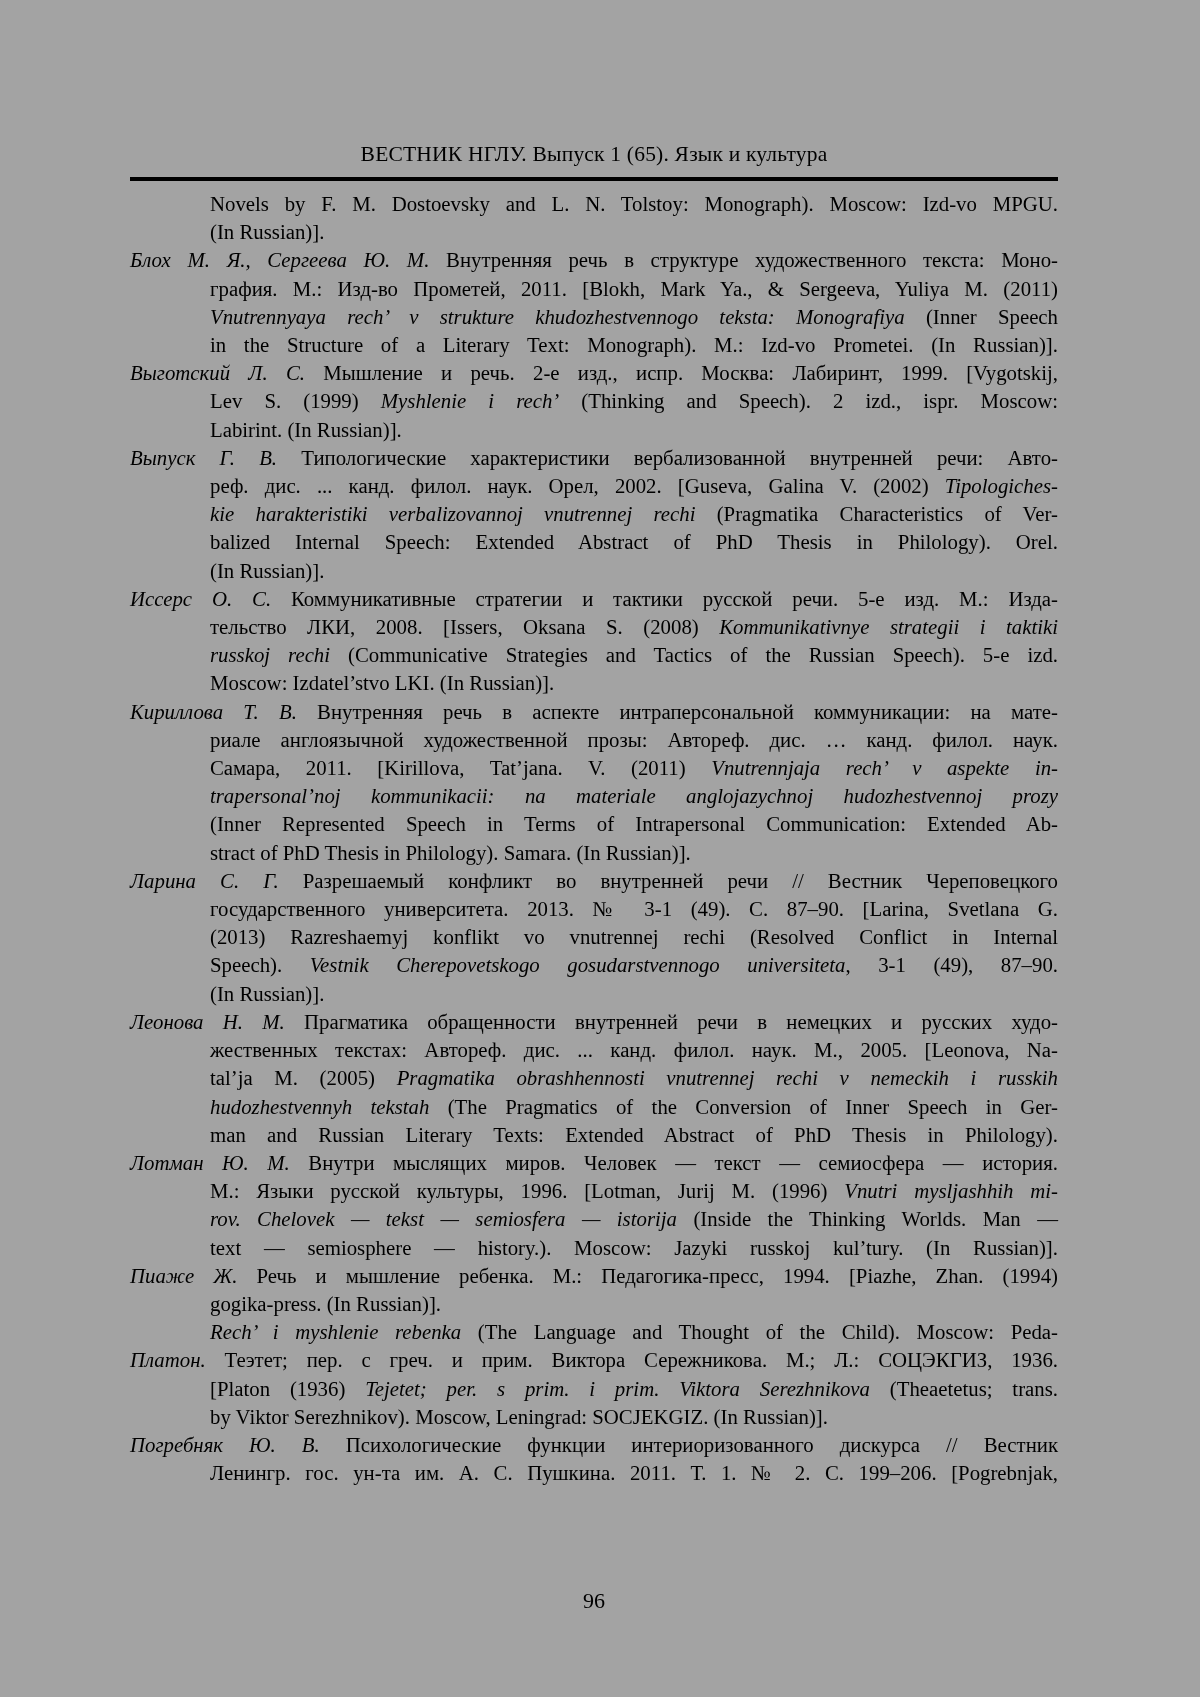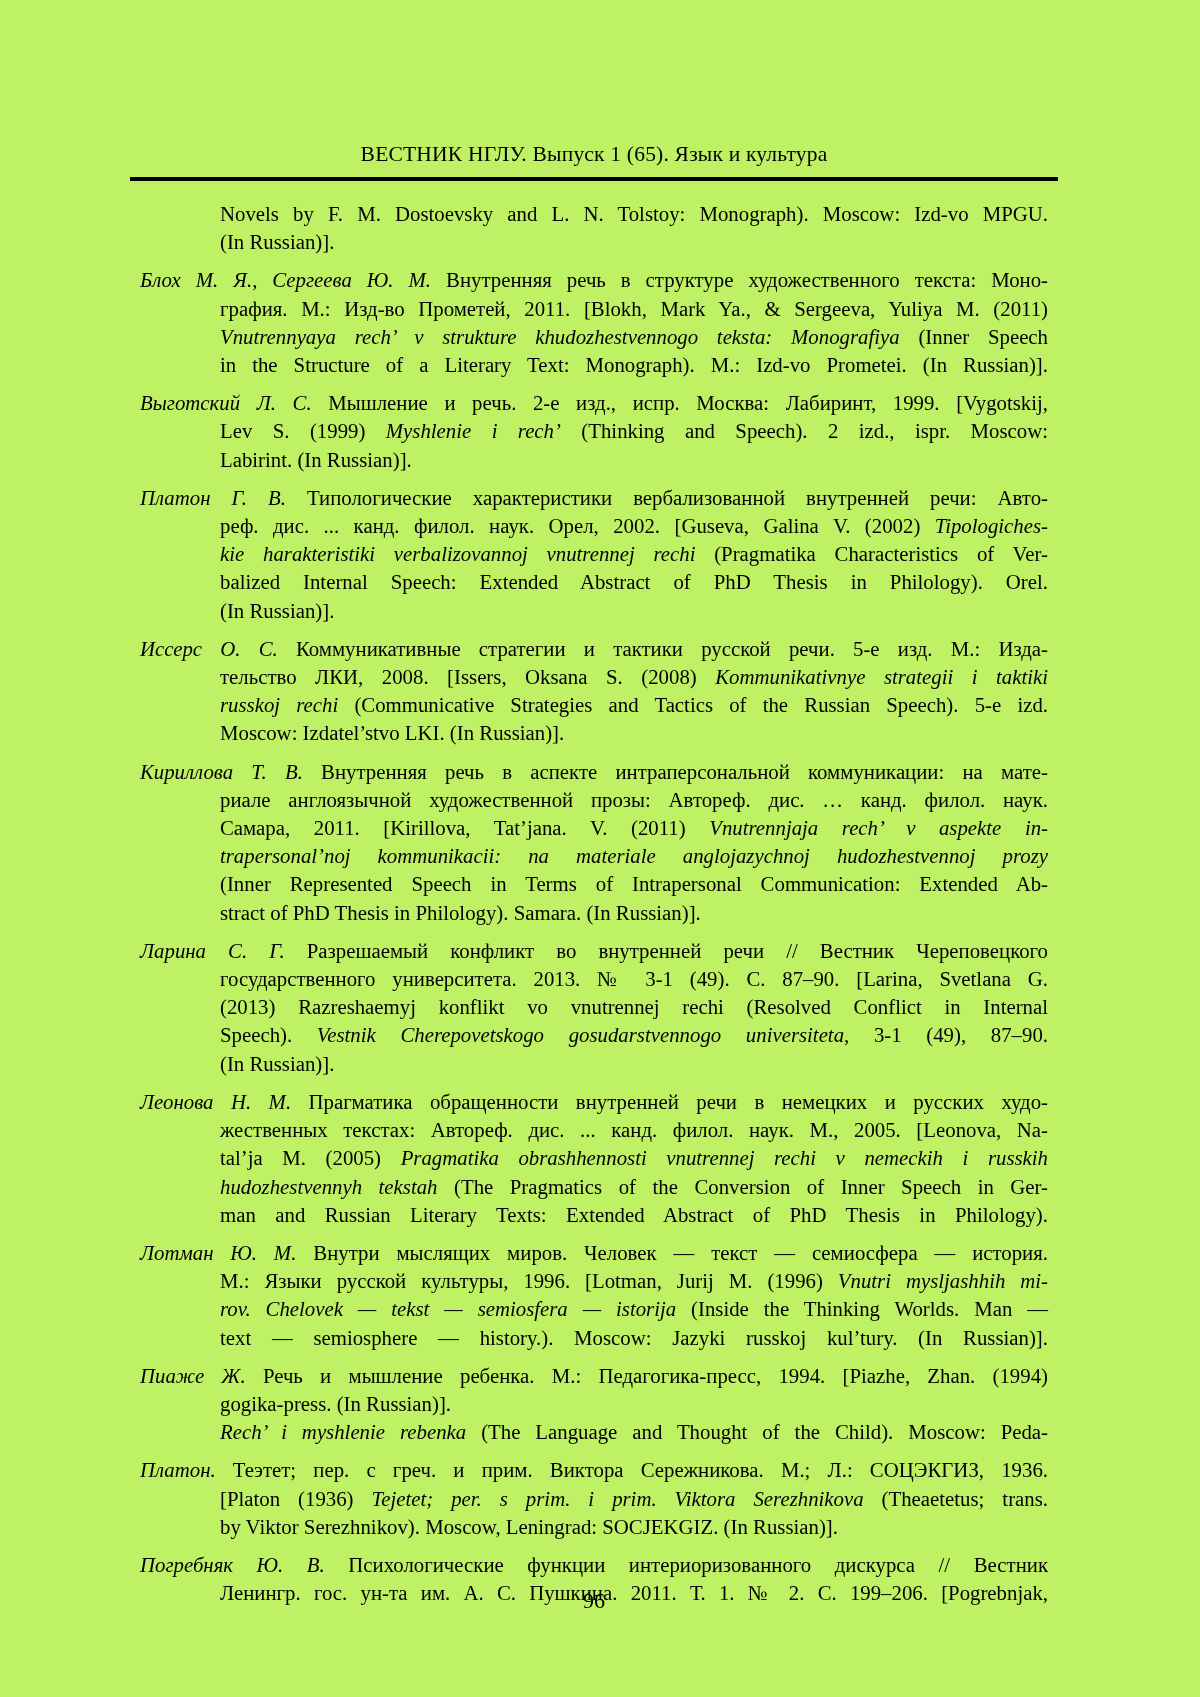--- a/index.html
+++ b/index.html
@@ -1,20 +1,20 @@
 <!DOCTYPE html>
 <html><head>
 <meta charset="utf-8">
 <style>
   html, body { margin: 0; padding: 0; background: #ffffff; }
   .page {
     position: relative;
     width: 1200px;
     height: 1697px;
-    background: #bef264;
+    background: #a3a3a3;
     color: #000000;
     font-family: "Liberation Serif", "DejaVu Serif", serif;
     overflow: hidden;
   }
   .running-head {
     position: absolute;
     top: 140px;
     left: 130px;
     width: 928px;
     text-align: center;
@@ -31,21 +31,21 @@
     background: #000000;
   }
   .refs {
     position: absolute;
     top: 190px;
     left: 130px;
     width: 928px;
     font-size: 20.8px;
     line-height: 28.2px;
   }
-  .ref-entry { margin: 10px; padding: 0; }
+  .ref-entry { margin: 0; padding: 0; }
   .ref-line {
     text-align: justify;
     text-align-last: left;
   }
   .ref-line.fill { text-align-last: justify; }
   .ref-line.indent { padding-left: 80px; }
   .it { font-style: italic; }
   .page-number {
     position: absolute;
     top: 1550px;
@@ -73,21 +73,21 @@
         <div class="ref-line indent fill"><span>графия. М.: Изд-во Прометей, 2011. [Blokh, Mark Ya., &amp; Sergeeva, Yuliya M. (2011)</span></div>
         <div class="ref-line indent fill"><span class="it">Vnutrennyaya rech’ v strukture khudozhestvennogo teksta: Monografiya</span><span> (Inner Speech</span></div>
         <div class="ref-line indent fill"><span>in the Structure of a Literary Text: Monograph). M.: Izd-vo Prometei. (In Russian)].</span></div>
       </div>
       <div class="ref-entry">
         <div class="ref-line fill"><span class="it">Выготский Л. С.</span><span> Мышление и речь. 2-е изд., испр. Москва: Лабиринт, 1999. [Vygotskij,</span></div>
         <div class="ref-line indent fill"><span>Lev S. (1999) </span><span class="it">Myshlenie i rech’</span><span> (Thinking and Speech). 2 izd., ispr. Moscow:</span></div>
         <div class="ref-line indent"><span>Labirint. (In Russian)].</span></div>
       </div>
       <div class="ref-entry">
-        <div class="ref-line fill"><span class="it">Платон Г. В.</span><span> Типологические характеристики вербализованной внутренней речи: Авто-</span></div>
+        <div class="ref-line fill"><span class="it">Выпуск Г. В.</span><span> Типологические характеристики вербализованной внутренней речи: Авто-</span></div>
         <div class="ref-line indent fill"><span>реф. дис. ... канд. филол. наук. Орел, 2002. [Guseva, Galina V. (2002) </span><span class="it">Tipologiches-</span></div>
         <div class="ref-line indent fill"><span class="it">kie harakteristiki verbalizovannoj vnutrennej rechi</span><span> (Pragmatika Characteristics of Ver-</span></div>
         <div class="ref-line indent fill"><span>balized Internal Speech: Extended Abstract of PhD Thesis in Philology). Orel.</span></div>
         <div class="ref-line indent"><span>(In Russian)].</span></div>
       </div>
       <div class="ref-entry">
         <div class="ref-line fill"><span class="it">Иссерс О. С.</span><span> Коммуникативные стратегии и тактики русской речи. 5-е изд. М.: Изда-</span></div>
         <div class="ref-line indent fill"><span>тельство ЛКИ, 2008. [Issers, Oksana S. (2008) </span><span class="it">Kommunikativnye strategii i taktiki</span></div>
         <div class="ref-line indent fill"><span class="it">russkoj rechi</span><span> (Communicative Strategies and Tactics of the Russian Speech). 5-e izd.</span></div>
         <div class="ref-line indent"><span>Moscow: Izdatel’stvo LKI. (In Russian)].</span></div>

